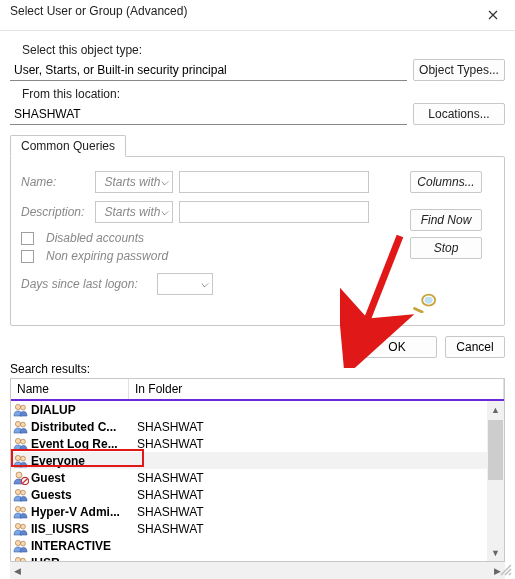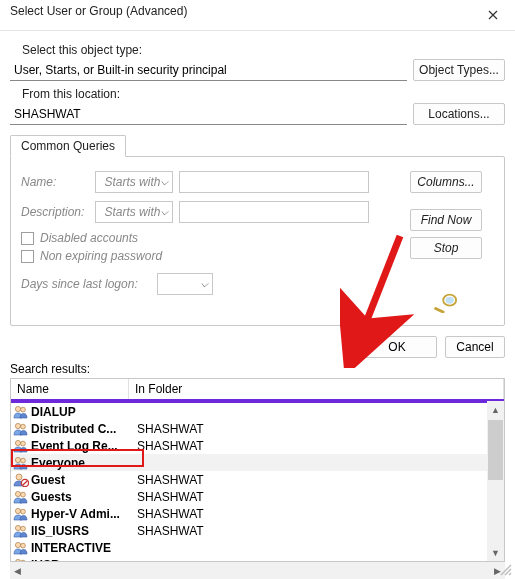--- a/index.html
+++ b/index.html
@@ -9,33 +9,33 @@
   .content { padding: 8px 10px 4px 10px; font-size: 12px; color: #222; }
   .lbl { margin: 4px 0 2px 12px; }
   .row { display: flex; align-items: center; gap: 6px; margin-bottom: 6px; }
   .edit-underline { flex: 1; border-bottom: 1px solid #888; padding: 3px 4px; font-size: 12px; background: #fff; color:#000; }
   .btn { background: #fdfdfd; border: 1px solid #c8c8c8; border-radius: 2px; font-size: 12px; padding: 3px 0; width: 92px; text-align: center; cursor: pointer; }
   .btn-wide { width: 92px; }
   .tabwrap { margin-top: 10px; position: relative; }
   .tabbtn { display:inline-block; border:1px solid #c8c8c8; border-bottom:1px solid #fff; border-radius:2px 2px 0 0; background:#fff; padding:3px 10px; font-size:12px; position:relative; z-index:2; }
   .tabbox { border:1px solid #c8c8c8; border-radius:2px; margin-top:-1px; padding: 14px 22px 12px 10px; display:flex; gap:10px;font-style:italic; }
   .queryarea { flex: 1; }
-  .rightcol { width: 72px; display:flex; flex-direction:column; gap:6px; align-items:center; }
+  .rightcol { width: 72px; display:flex; flex-direction:column; gap:6px; align-items:flex-start; }
   .qrow { display:flex; align-items:center; gap:6px; margin-bottom:8px; }
   .qlabel { width: 68px; color:#777; font-size:12px; }
   .combo { border:1px solid #c8c8c8; height:22px; font-size:12px; padding:0 4px; display:flex; align-items:center; justify-content:flex-end; color:#555; width:78px; background:#fff; cursor:default;}
   .combo .chev { font-size:10px; color:#666; }
   .textbox { border:1px solid #c8c8c8; height:22px; width:190px; background:#fff; }
-  .chkrow { display:flex; align-items:center; gap:6px; margin:4px 0; color:#555; }
+  .chkrow { display:flex; align-items:center; gap:12px; margin:4px 0; color:#555; }
   .chk { width:13px; height:13px; border:1px solid #9e9e9e; background:#fff; }
   .disabled { color:#888; }
   .okcancel { display:flex; justify-content:flex-end; gap:8px; padding: 6px 10px 4px 0; }
   .sr-lbl { font-size:12px; padding: 0 0 2px 10px; }
   .grid { margin: 0 10px 0 10px; border:1px solid #c8c8c8; height: 184px; overflow:hidden; position:relative;}
-  .ghead { display:flex; background:#fff; border-bottom:4px solid #6d28d9; font-size:12px; }
+  .ghead { display:flex; background:#fff; border-bottom:2px solid #6d28d9; font-size:12px; }
   .gcol { padding:3px 6px; border-right:1px solid #e0e0e0; }
   .gcol.name { width: 118px; }
   .gcol.folder { flex:1; }
   .gbody { font-size:12px; }
   .grow { display:flex; align-items:center; height:17px; }
   .grow .icn { width: 20px; display:flex; align-items:center; justify-content:center; }
   .grow .nm { width: 102px; overflow:hidden; white-space:nowrap; text-overflow:ellipsis;font-weight:bold; }
   .grow .fd { flex:1; padding-left:4px; }
   .highlight { border:2px solid #e01818; position:absolute; left:0px; top: 70px; width: 133px; height: 18px; pointer-events:none; }
   .selrow { background:#f2f2f2; }

